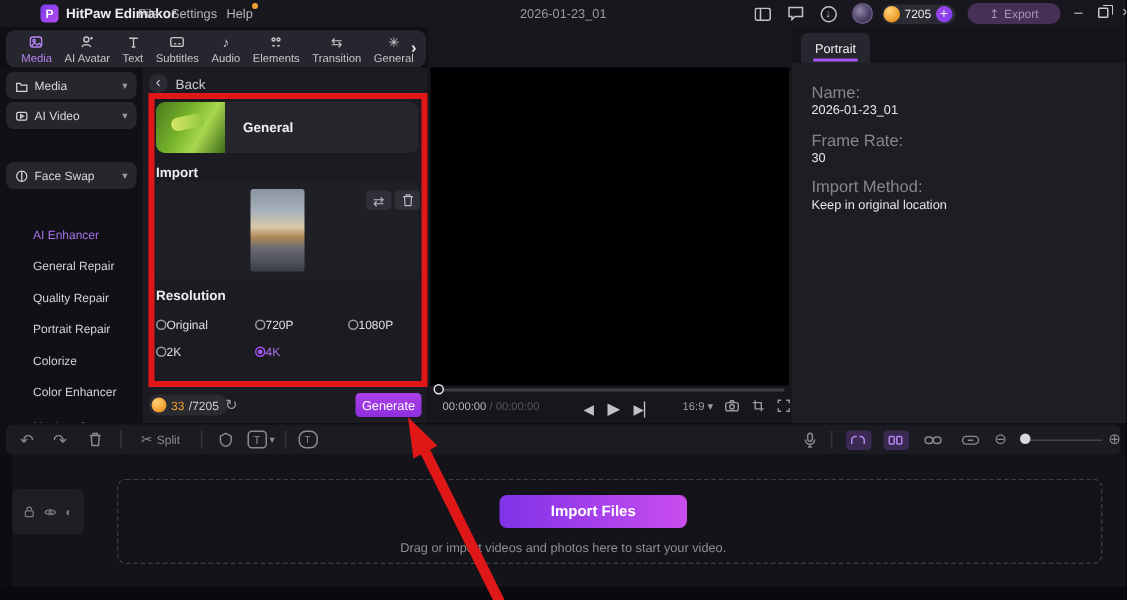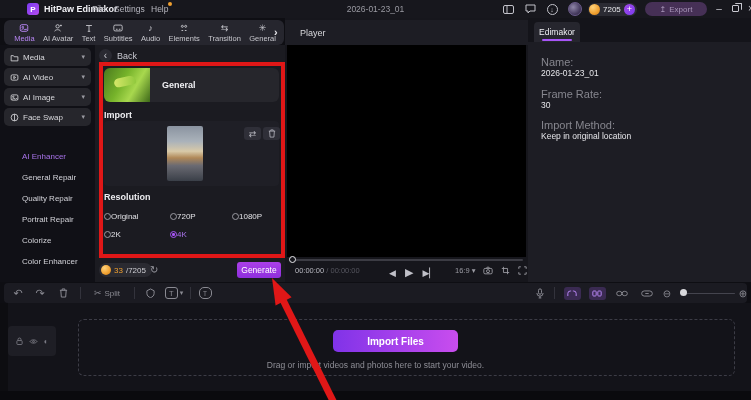--- a/index.html
+++ b/index.html
@@ -275,29 +275,20 @@
       <span class="cat-caret">▾</span>
     </div>
     <div class="cat-pill" style="top:23px;">
       <svg width="9" height="9" viewBox="0 0 12 12">
           <rect x="1.5" y="2.5" width="9" height="7" rx="1.5"></rect>
           <path d="M5 4.5l2.5 1.5L5 7.5z"></path>
         </svg>
       <span class="cat-label">AI Video</span>
       <span class="cat-caret">▾</span>
     </div>
-    <div class="cat-pill" style="top:43px;">
-      <svg width="9" height="9" viewBox="0 0 12 12">
-          <rect x="1.5" y="2.5" width="9" height="7" rx="1.5"></rect>
-          <circle cx="4.3" cy="5" r="0.9"></circle>
-          <path d="M2.5 9l2.5-2.5 2 2 1.5-1.5 1.5 1.5"></path>
-        </svg>
-      <span class="cat-label">AI Image</span>
-      <span class="cat-caret">▾</span>
-    </div>
     <div class="cat-pill" style="top:63px;">
       <svg width="9" height="9" viewBox="0 0 12 12">
           <circle cx="6" cy="6" r="4.5"></circle>
           <path d="M6 1.5v9"></path>
         </svg>
       <span class="cat-label">Face Swap</span>
       <span class="cat-caret">▾</span>
     </div>
     <div class="sub-item active" style="top:101px;">AI Enhancer</div>
     <div class="sub-item" style="top:122px;">General Repair</div>
@@ -351,23 +342,20 @@
       <span class="credit-used">33</span>
       <span class="credit-total">/7205</span>
     </div>
     <div class="refresh-ic">↻</div>
     <div class="generate-btn">Generate</div>
   </div>
   <div class="back-circle">‹</div>
   <div class="back-label">Back</div>
 
   <div class="player-panel">
-    <div class="player-header">
-      <div class="player-title">Player</div>
-    </div>
     <div class="video-area"></div>
     <div class="scrub-line"></div>
     <div class="scrub-dot"></div>
     <div class="pc" style="left:10px;">
       <span class="time-cur">00:00:00</span><span class="time-sep"> / </span><span class="time-total">00:00:00</span>
     </div>
     <div class="pc play-btns" style="left:104px;">
       <span>◀</span>
       <span style="font-size:11px;">▶</span>
       <span>▶▏</span>
@@ -384,21 +372,21 @@
         </svg>
       <svg width="9" height="9" viewBox="0 0 11 11">
           <path d="M1 3.5V1h2.5M7.5 1H10v2.5M10 7.5V10H7.5M3.5 10H1V7.5"></path>
         </svg>
     </div>
   </div>
 
   <div class="details-panel">
     <div class="details-tabstrip">
       <div class="details-tab">
-        <span class="details-tab-label">Edimakor</span>
+        <span class="details-tab-label">Portrait</span>
       </div>
       <div class="details-tab-underline"></div>
     </div>
     <div class="dfield-label" style="top:38px;">Name:</div>
     <div class="dfield-value" style="top:50px;">2026-01-23_01</div>
     <div class="dfield-label" style="top:70px;">Frame Rate:</div>
     <div class="dfield-value" style="top:82px;">30</div>
     <div class="dfield-label" style="top:101px;">Import Method:</div>
     <div class="dfield-value" style="top:113px;">Keep in original location</div>
   </div>

